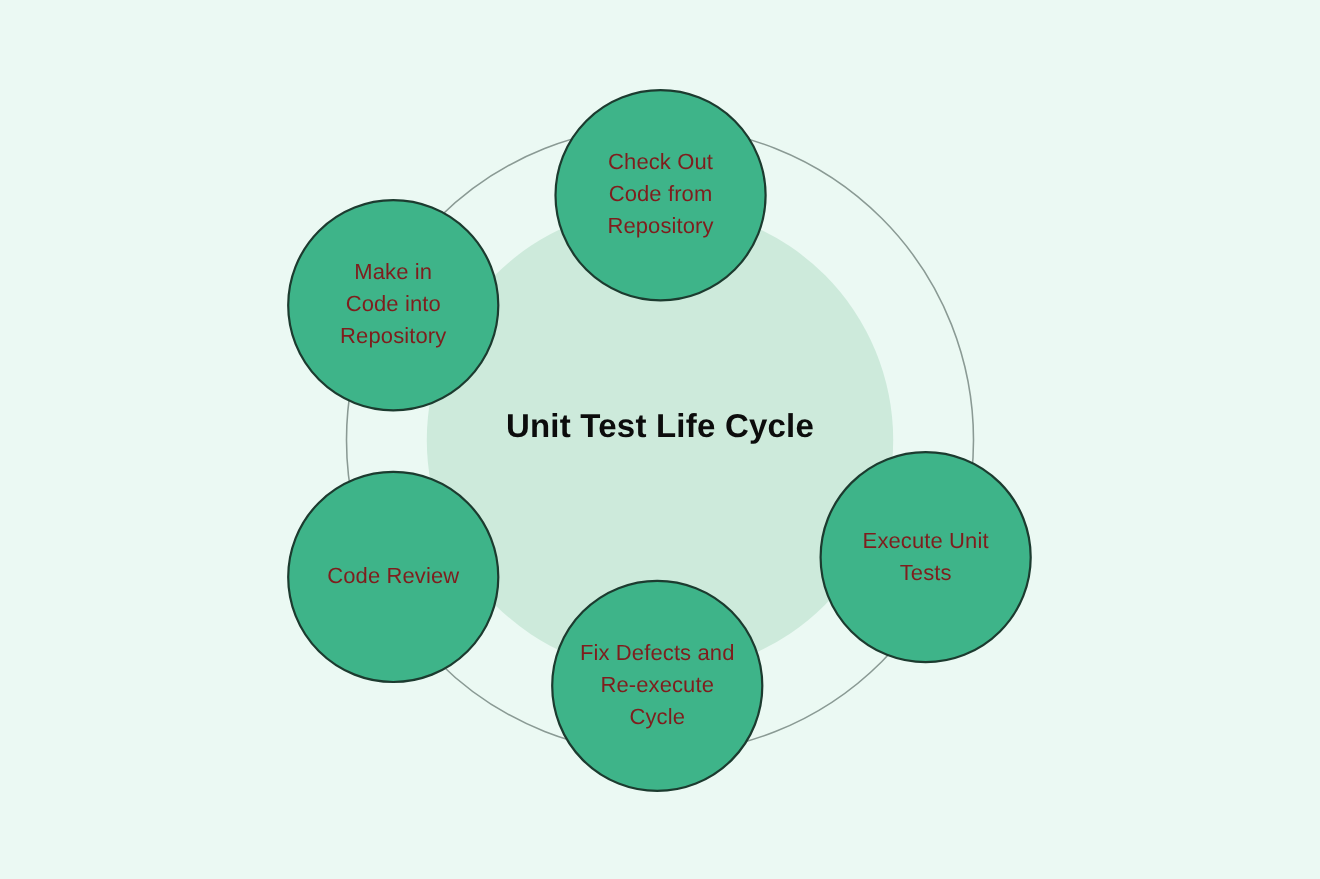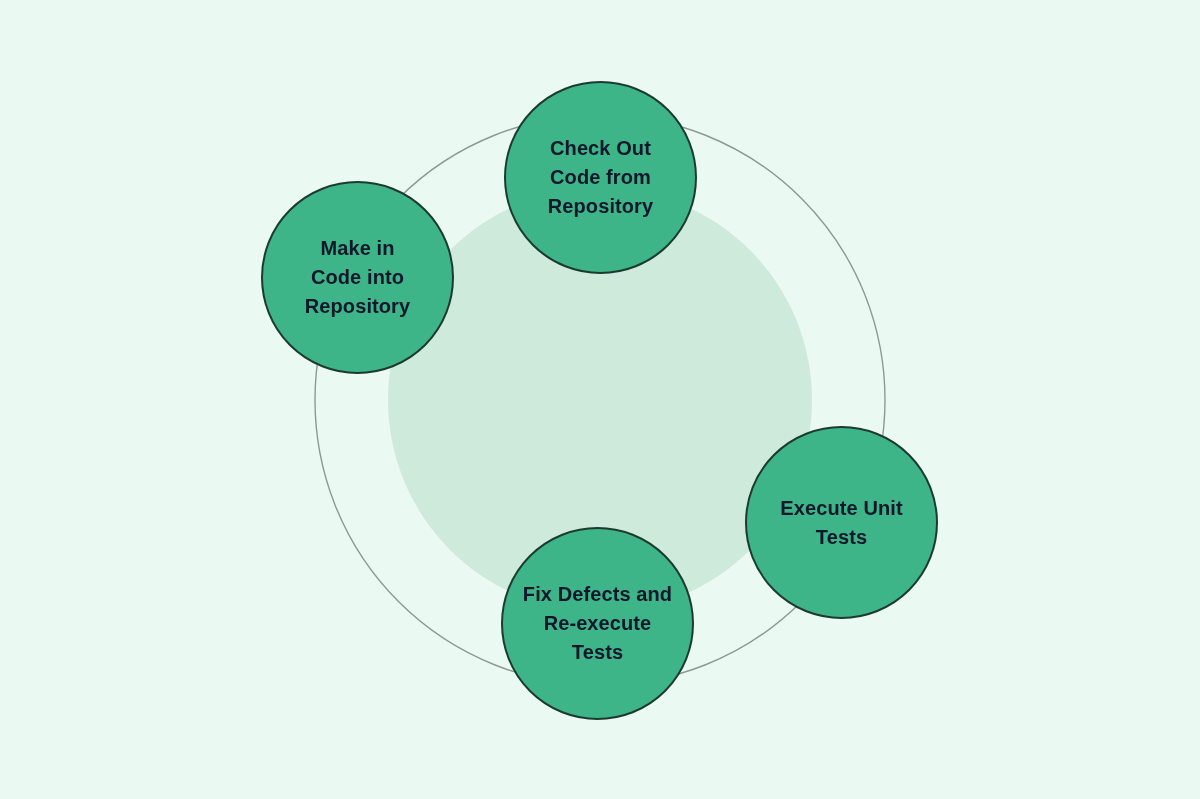--- a/index.html
+++ b/index.html
@@ -54,65 +54,69 @@
     border-radius: 50%;
     background: #3eb489;
     border: 2px solid #1c3b2f;
     box-sizing: border-box;
     display: flex;
     align-items: center;
     justify-content: center;
     text-align: center;
   }
   .node-label {
-    color: #0f172a;
+    color: #7f1d1d;
     font-size: 20px;
-    font-weight: bold;
+    font-weight: normal;
     line-height: 1.45;
     padding: 0 14px;
     white-space: pre-line;
     letter-spacing: 0.1px;
   }
   .node-0 { left: 504px; top:  81px; }
   .node-1 { left: 745px; top: 186px; }
-  .node-2 { left: 745px; top: 426px; }
+  .node-2 { left: 745px; top: 410px; }
   .node-3 { left: 501px; top: 527px; }
   .node-4 { left: 261px; top: 428px; }
   .node-5 { left: 261px; top: 181px; }
 </style>
 </head>
 <body>
 
 <div id="diagram-canvas">
 
   <svg class="ring-svg" viewBox="0 0 1200 799">
     <circle cx="600" cy="400" r="285" fill="none" stroke="#8a9a94" stroke-width="1.4"></circle>
   </svg>
 
   <div class="inner-disc"></div>
 
+  <div class="center-title">Unit Test Life Cycle</div>
 
   <div class="node node-0">
     <span class="node-label">Check Out
 Code from
 Repository</span>
   </div>
 
 
   <div class="node node-2">
     <span class="node-label">Execute Unit
 Tests</span>
   </div>
 
   <div class="node node-3">
     <span class="node-label">Fix Defects and
 Re-execute
-Tests</span>
+Cycle</span>
   </div>
 
+  <div class="node node-4">
+    <span class="node-label">Code Review</span>
+  </div>
 
   <div class="node node-5">
     <span class="node-label">Make in
 Code into
 Repository</span>
   </div>
 
 </div>
 
 </body></html>

